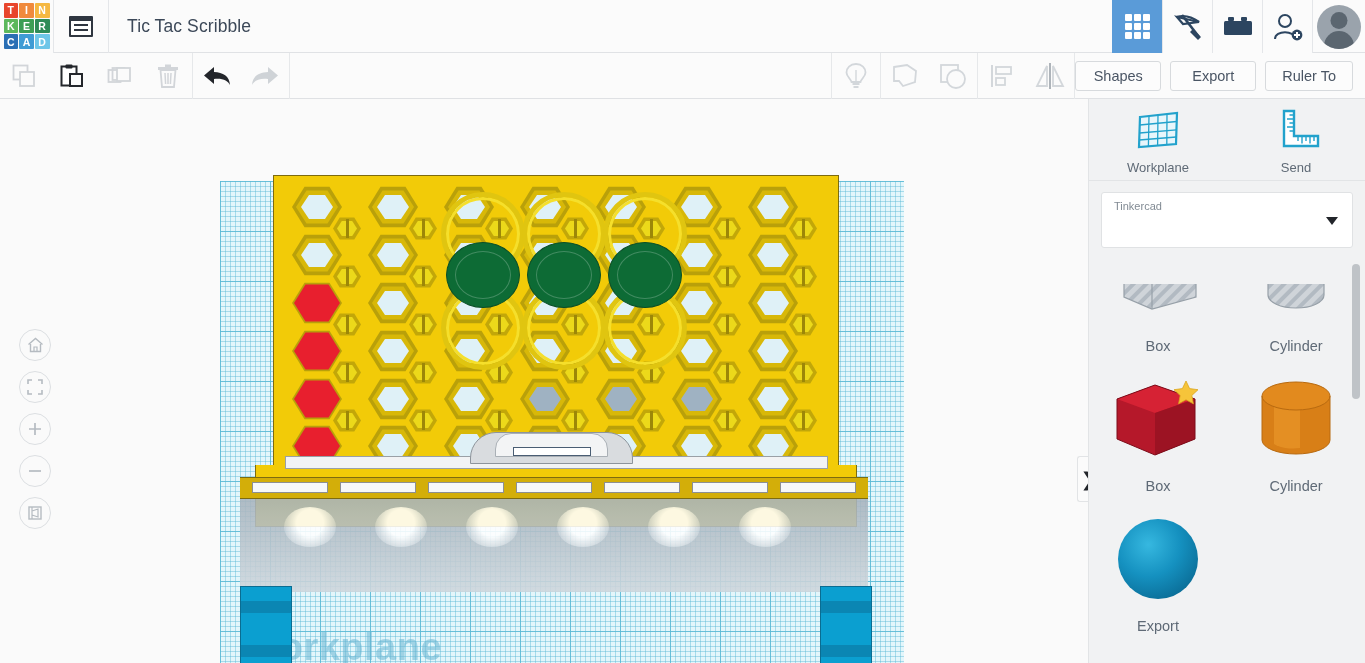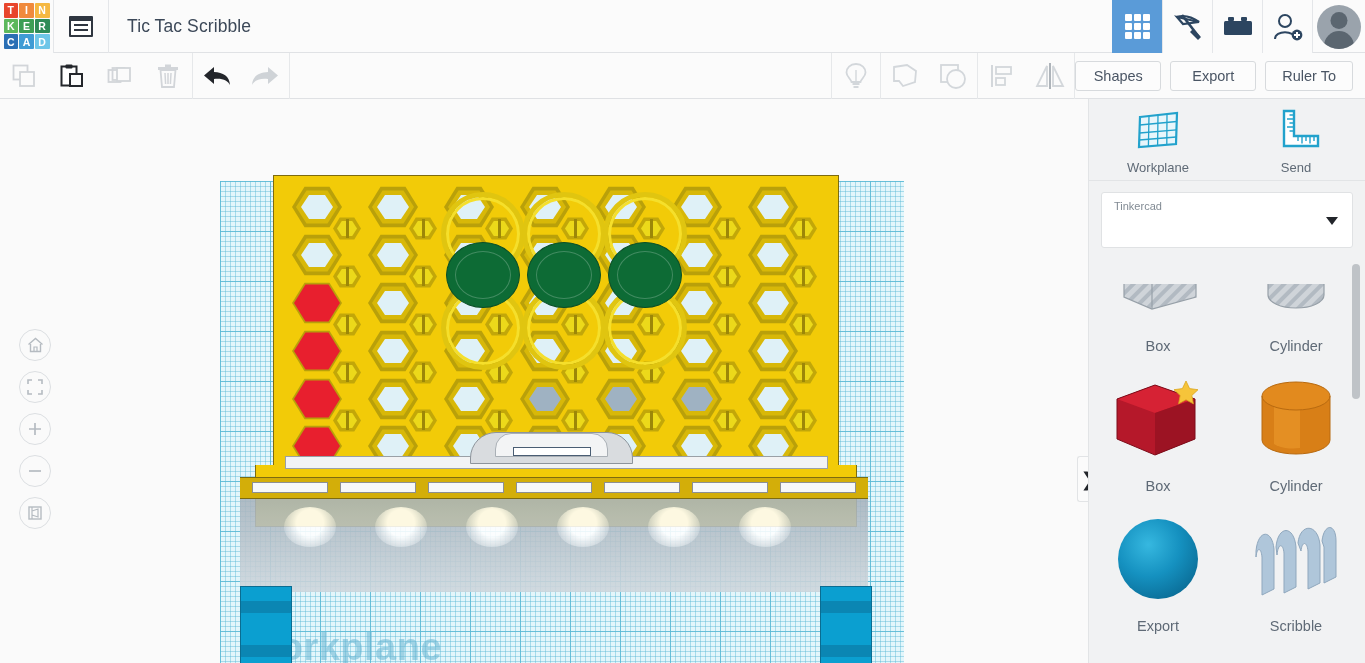--- a/index.html
+++ b/index.html
@@ -1036,33 +1036,20 @@
           <stop offset="0%" stop-color="#36b8e0"></stop>
                     <stop offset="55%" stop-color="#1591c0"></stop>
           <stop offset="100%" stop-color="#0b6f99"></stop>
                   </radialGradient>
                 </defs>
         <circle cx="42" cy="42" r="40" fill="url(#sg)"></circle>
               </svg>
             </div>
             <div class="shape-label">Export</div>
           </div>
-          <div class="shape-cell">
-            <div class="shape-art">
-              <svg width="100" height="84" viewBox="0 0 100 84">
-        <g fill="#afc6da" stroke="#8fa7bd" stroke-width="1">
-          <path d="M10 34 C12 12, 26 12, 28 32 L28 72 L16 78 L16 40 C15 30, 11 30, 10 40 Z"></path>
-          <path d="M30 30 C32 8, 48 8, 50 30 L50 70 L38 76 L38 36 C37 26, 32 26, 31 38 Z"></path>
-          <path d="M52 26 C54 6, 72 6, 74 28 L74 66 L62 72 L62 34 C61 24, 56 24, 55 34 Z"></path>
-          <path d="M76 24 C78 6, 90 6, 90 24 L90 60 L78 66 L78 30 Z"></path>
-                </g>
-              </svg>
-            </div>
-            <div class="shape-label">Scribble</div>
-          </div>
         </div>
         <div class="shape-row" style="margin-top: 0px;">
           <div class="shape-cell">
             <div class="shape-art"></div>
             <div class="shape-label"></div>
           </div>
           <div class="shape-cell">
             <div class="shape-art"></div>
             <div class="shape-label"></div>
           </div>

